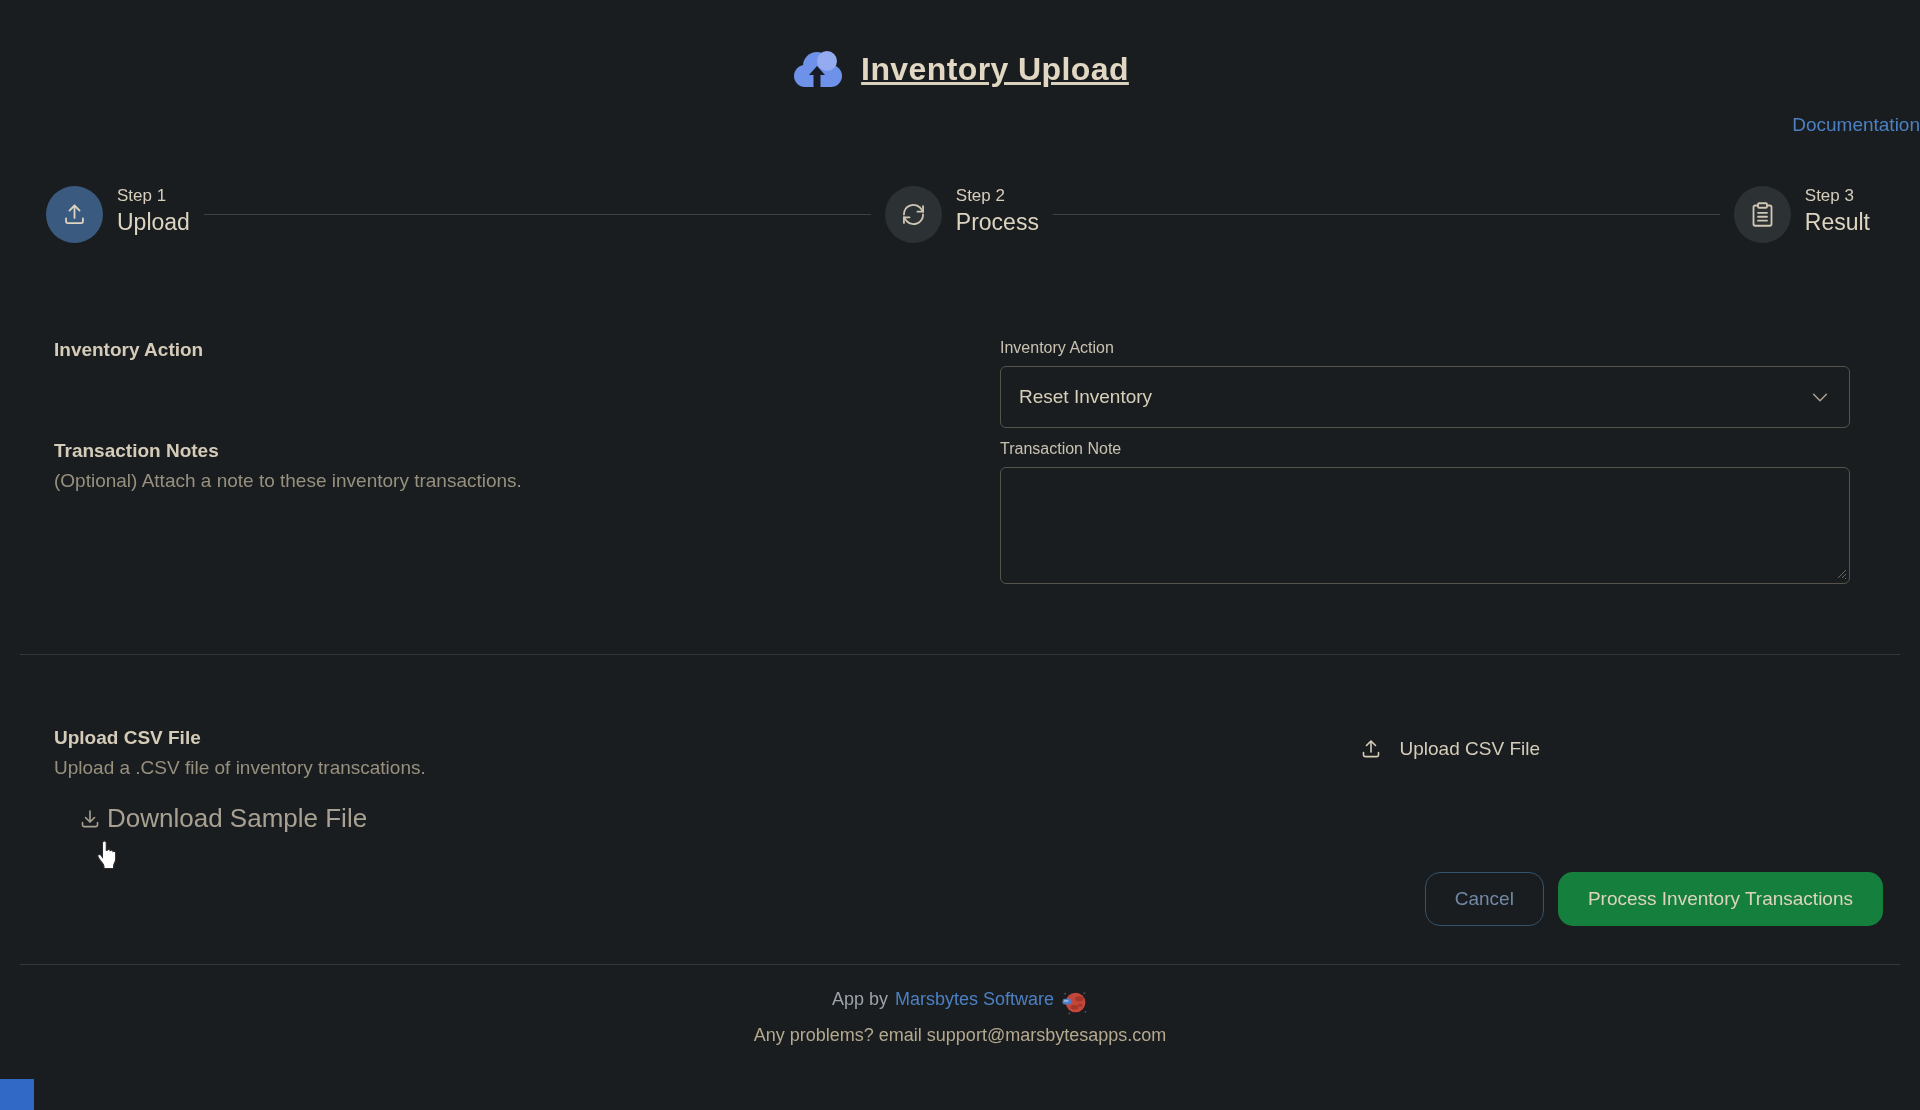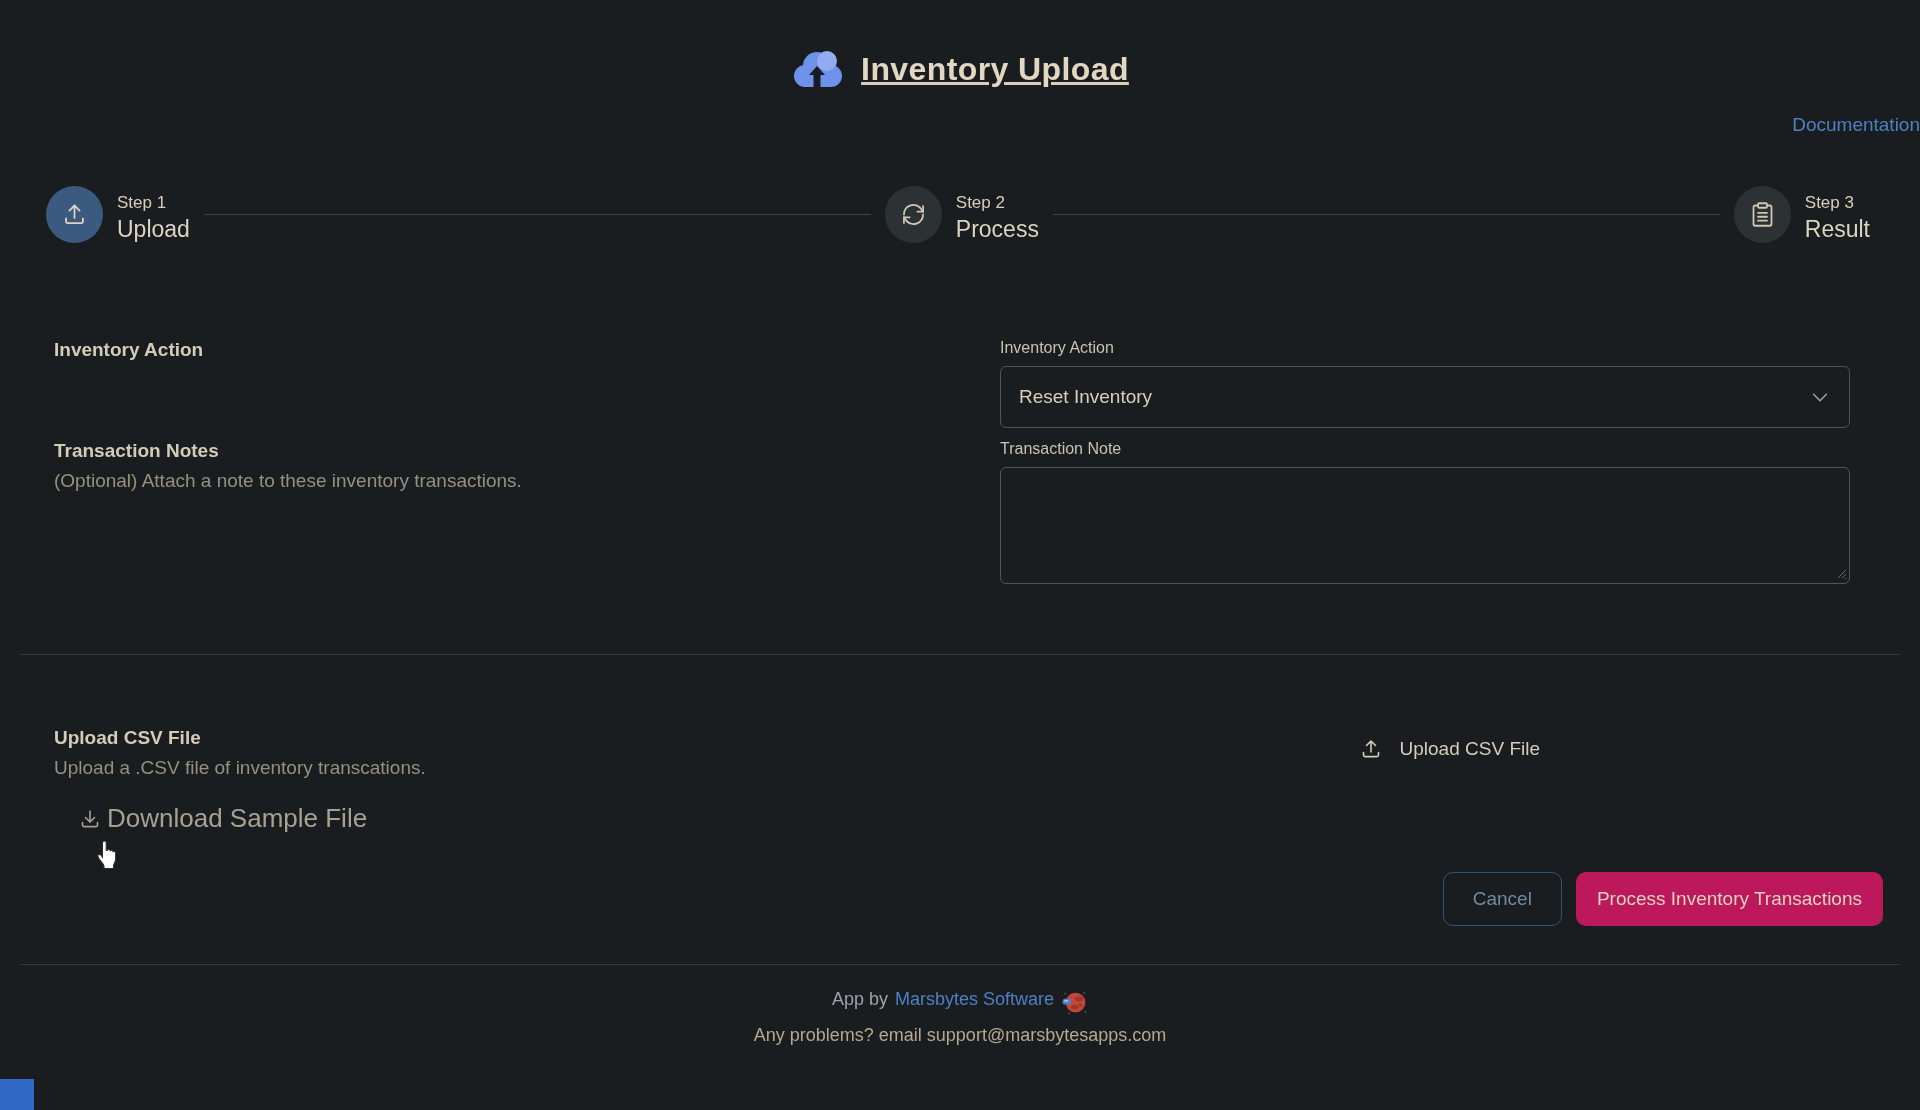--- a/index.html
+++ b/index.html
@@ -11,21 +11,21 @@
     position:relative;
     overflow:hidden;
   }
   
   .header { padding-top:48px; text-align:right;text-decoration:underline; }
   .title-row { display:flex; align-items:center; justify-content:center; gap:18px; }
   .title { font-size:32px; font-weight:600; color:#e1d7c2; letter-spacing:.4px; }
   .doc-link { display:inline-block; margin-top:24px; color:#4b80c1; font-size:19px; cursor:pointer; }
   
   .steps { display:flex; align-items:center; margin:50px 50px 0 46px; }
-  .step { display:flex; align-items:flex-end; gap:14px; flex:0 0 auto; }
+  .step { display:flex; align-items:flex-start; gap:14px; flex:0 0 auto; }
   .step-circle { width:57px; height:57px; border-radius:50%; display:flex; align-items:center; justify-content:center; }
   .step-circle.active { background:#3b5a7f; color:#ddd4c1; }
   .step-circle.inactive { background:#2c3134; color:#cfc6b4; }
   .step-label { font-size:17px; color:#d6cdbc; }
   .step-name  { font-size:23px; color:#ddd4c1; margin-top:3px; }
   .step-line  { flex:1 1 auto; height:1px; background:#3e4244; margin:0 14px; }
   
   .form-grid { display:grid; grid-template-columns:1fr 850px; row-gap:40px; padding:0 70px 0 54px; margin-top:96px;gap:12px; }
   .f-heading { font-size:19px; font-weight:700; color:#d4cbb8; }
   .f-desc { font-size:19px; color:#97907f; margin-top:8px; }
@@ -46,23 +46,23 @@
   
   .divider { height:1px; background:#33373a; margin:70px 20px 0 20px; }
   .divider.footer-div { margin-top:38px; }
   
   .upload-section { display:flex; justify-content:space-between; align-items:flex-start; padding:72px 70px 0 54px; }
   .download-row { display:flex; align-items:center; gap:5px; margin:24px 0 0 24px; color:#a8a092; font-size:26px; cursor:pointer; }
   .download-row .dl-icon { color:#a8a092; }
   .upload-btn { display:flex; align-items:center; gap:17px; color:#d5ccba; font-size:19px; cursor:pointer; margin-top:10px; margin-right:310px; background:none; border:none; font-family:"Liberation Sans", sans-serif; }
   
   .actions-row { display:flex; justify-content:flex-end; gap:14px; margin-top:38px; padding-right:37px; }
-  .btn { height:54px; border-radius:10px; font-size:19px; font-family:"Liberation Sans", sans-serif; cursor:pointer; }
+  .btn { height:54px; border-radius:15px; font-size:19px; font-family:"Liberation Sans", sans-serif; cursor:pointer; }
   .btn-cancel { background:transparent; border:1px solid #34536f; color:#7289a6; padding:0 29px; }
-  .btn-process { background:#be185d; border:none; color:#ddd4be; padding:0 21px; }
+  .btn-process { background:#15803d; border:none; color:#ddd4be; padding:0 30px; }
   
   .footer { text-align:center; margin-top:24px; }
   .footer-line1 { font-size:18px; color:#9da3ab; display:flex; align-items:flex-start; justify-content:center; gap:7px; }
   .footer-link { color:#4c80c2; cursor:pointer; }
   .footer-line2 { font-size:18px; color:#b4a98f; margin-top:9px; }
   
   .cursor { position:absolute; left:95px; top:839px; pointer-events:none; }
   .corner-badge { position:absolute; left:0; bottom:0; width:34px; height:31px; background:#3069c6; }
   svg { display:block; }
 </style>

